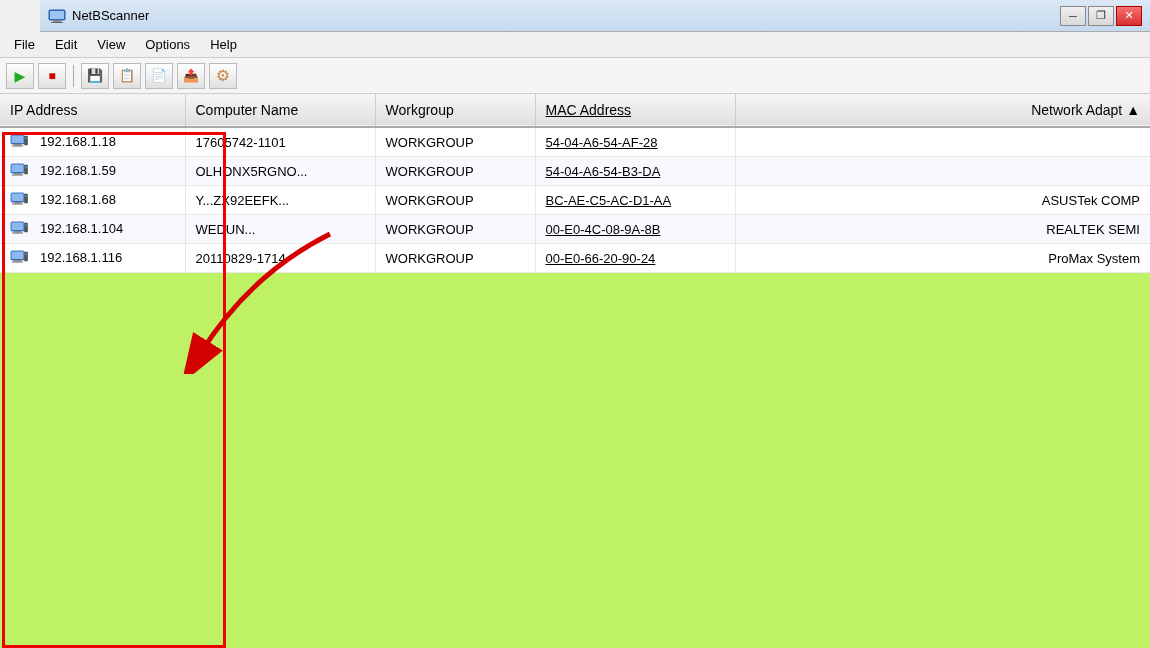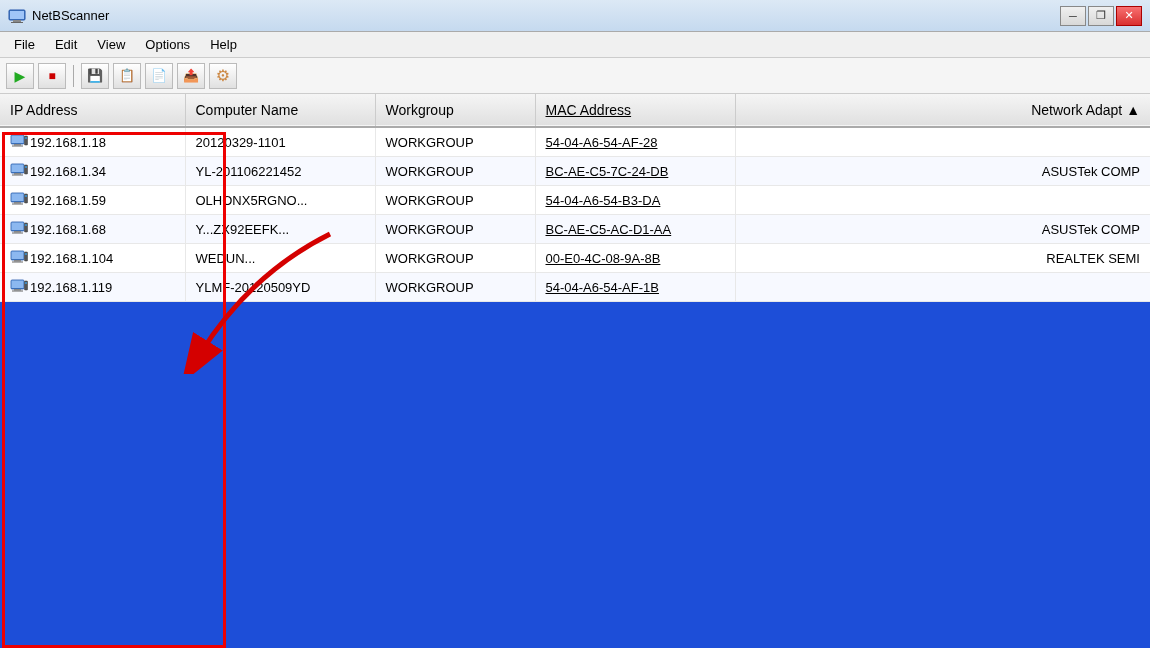--- a/index.html
+++ b/index.html
@@ -14,20 +14,21 @@
 
     
     .title-bar {
       background: linear-gradient(to bottom, #dce9f5 0%, #c5d9ef 100%);
       height: 32px;
       display: flex;
       align-items: center;
       justify-content: space-between;
       padding: 0 8px;
       border-bottom: 1px solid #aaa;
+      margin-left: 40px;
     }
     .title-bar-left {
       display: flex;
       align-items: center;
       gap: 6px;
     }
     .title-bar-icon {
       width: 18px;
       height: 18px;
     }
@@ -100,21 +101,21 @@
       height: 22px;
       background: #aaa;
       margin: 0 3px;
     }
 
     
     .main-content {
       display: flex;
       flex-direction: column;
       height: calc(648px - 32px - 26px - 36px);
-      background: #1d4ed8;
+      background: #bef264;
       position: relative;
     }
 
     
     .table-container {
       flex: 1;
       overflow: auto;
       position: relative;
     }
     table {
@@ -158,22 +159,22 @@
       color: #000;
       border-right: 1px solid #e8e8e8;
       white-space: nowrap;
       overflow: hidden;
       text-overflow: ellipsis;
     }
     td:last-child { border-right: none; }
 
     .cell-ip {
       display: flex;
-      align-items: center;
-      gap: 2px;
+      align-items: flex-start;
+      gap: 12px;
     }
     .pc-icon {
       width: 18px;
       height: 16px;
       flex-shrink: 0;
       display: inline-block;
     }
 
     
     .highlight-box {
@@ -283,55 +284,36 @@
         <rect x="1" y="1" width="13" height="9" rx="1" fill="#4a7fc1" stroke="#2255aa" stroke-width="0.8"></rect>
         <rect x="1.5" y="1.5" width="12" height="7.5" fill="#8cb8f0"></rect>
         <rect x="4" y="10" width="7" height="1.5" fill="#888"></rect>
         <rect x="2" y="11.5" width="11" height="1" fill="#666"></rect>
         <rect x="14.5" y="2" width="3" height="9" rx="0.5" fill="#555" stroke="#333" stroke-width="0.5"></rect>
         <rect x="14.8" y="3" width="2.2" height="2" fill="#3af" opacity="0.6"></rect>
       </svg>
       <span>192.168.1.18</span>
     </div>
             </td>
-            <td class="col-name">20120329-1101</td>
+            <td class="col-name">17605742-1101</td>
             <td class="col-workgroup">WORKGROUP</td>
             <td class="col-mac">54-04-A6-54-AF-28</td>
             <td class="col-adapter"></td>
           </tr>
           <tr>
             <td class="col-ip">
               <div class="cell-ip">
       <svg class="pc-icon" viewBox="0 0 18 16">
         <rect x="1" y="1" width="13" height="9" rx="1" fill="#4a7fc1" stroke="#2255aa" stroke-width="0.8"></rect>
         <rect x="1.5" y="1.5" width="12" height="7.5" fill="#8cb8f0"></rect>
         <rect x="4" y="10" width="7" height="1.5" fill="#888"></rect>
         <rect x="2" y="11.5" width="11" height="1" fill="#666"></rect>
         <rect x="14.5" y="2" width="3" height="9" rx="0.5" fill="#555" stroke="#333" stroke-width="0.5"></rect>
         <rect x="14.8" y="3" width="2.2" height="2" fill="#3af" opacity="0.6"></rect>
       </svg>
-      <span>192.168.1.34</span>
-    </div>
-            </td>
-            <td class="col-name">YL-201106221452</td>
-            <td class="col-workgroup">WORKGROUP</td>
-            <td class="col-mac">BC-AE-C5-7C-24-DB</td>
-            <td class="col-adapter">ASUSTek COMP</td>
-          </tr>
-          <tr>
-            <td class="col-ip">
-              <div class="cell-ip">
-      <svg class="pc-icon" viewBox="0 0 18 16">
-        <rect x="1" y="1" width="13" height="9" rx="1" fill="#4a7fc1" stroke="#2255aa" stroke-width="0.8"></rect>
-        <rect x="1.5" y="1.5" width="12" height="7.5" fill="#8cb8f0"></rect>
-        <rect x="4" y="10" width="7" height="1.5" fill="#888"></rect>
-        <rect x="2" y="11.5" width="11" height="1" fill="#666"></rect>
-        <rect x="14.5" y="2" width="3" height="9" rx="0.5" fill="#555" stroke="#333" stroke-width="0.5"></rect>
-        <rect x="14.8" y="3" width="2.2" height="2" fill="#3af" opacity="0.6"></rect>
-      </svg>
       <span>192.168.1.59</span>
     </div>
             </td>
             <td class="col-name">OLHONX5RGNO...</td>
             <td class="col-workgroup">WORKGROUP</td>
             <td class="col-mac">54-04-A6-54-B3-DA</td>
             <td class="col-adapter"></td>
           </tr>
           <tr>
             <td class="col-ip">
@@ -375,24 +357,24 @@
             <td class="col-ip">
               <div class="cell-ip">
       <svg class="pc-icon" viewBox="0 0 18 16">
         <rect x="1" y="1" width="13" height="9" rx="1" fill="#4a7fc1" stroke="#2255aa" stroke-width="0.8"></rect>
         <rect x="1.5" y="1.5" width="12" height="7.5" fill="#8cb8f0"></rect>
         <rect x="4" y="10" width="7" height="1.5" fill="#888"></rect>
         <rect x="2" y="11.5" width="11" height="1" fill="#666"></rect>
         <rect x="14.5" y="2" width="3" height="9" rx="0.5" fill="#555" stroke="#333" stroke-width="0.5"></rect>
         <rect x="14.8" y="3" width="2.2" height="2" fill="#3af" opacity="0.6"></rect>
       </svg>
-      <span>192.168.1.119</span>
-    </div>
-            </td>
-            <td class="col-name">YLMF-20120509YD</td>
-            <td class="col-workgroup">WORKGROUP</td>
-            <td class="col-mac">54-04-A6-54-AF-1B</td>
-            <td class="col-adapter"></td>
+      <span>192.168.1.116</span>
+    </div>
+            </td>
+            <td class="col-name">20110829-1714</td>
+            <td class="col-workgroup">WORKGROUP</td>
+            <td class="col-mac">00-E0-66-20-90-24</td>
+            <td class="col-adapter">ProMax System</td>
           </tr>
         </tbody>
     </table>
   </div>
 </div>
 
 </body></html>

